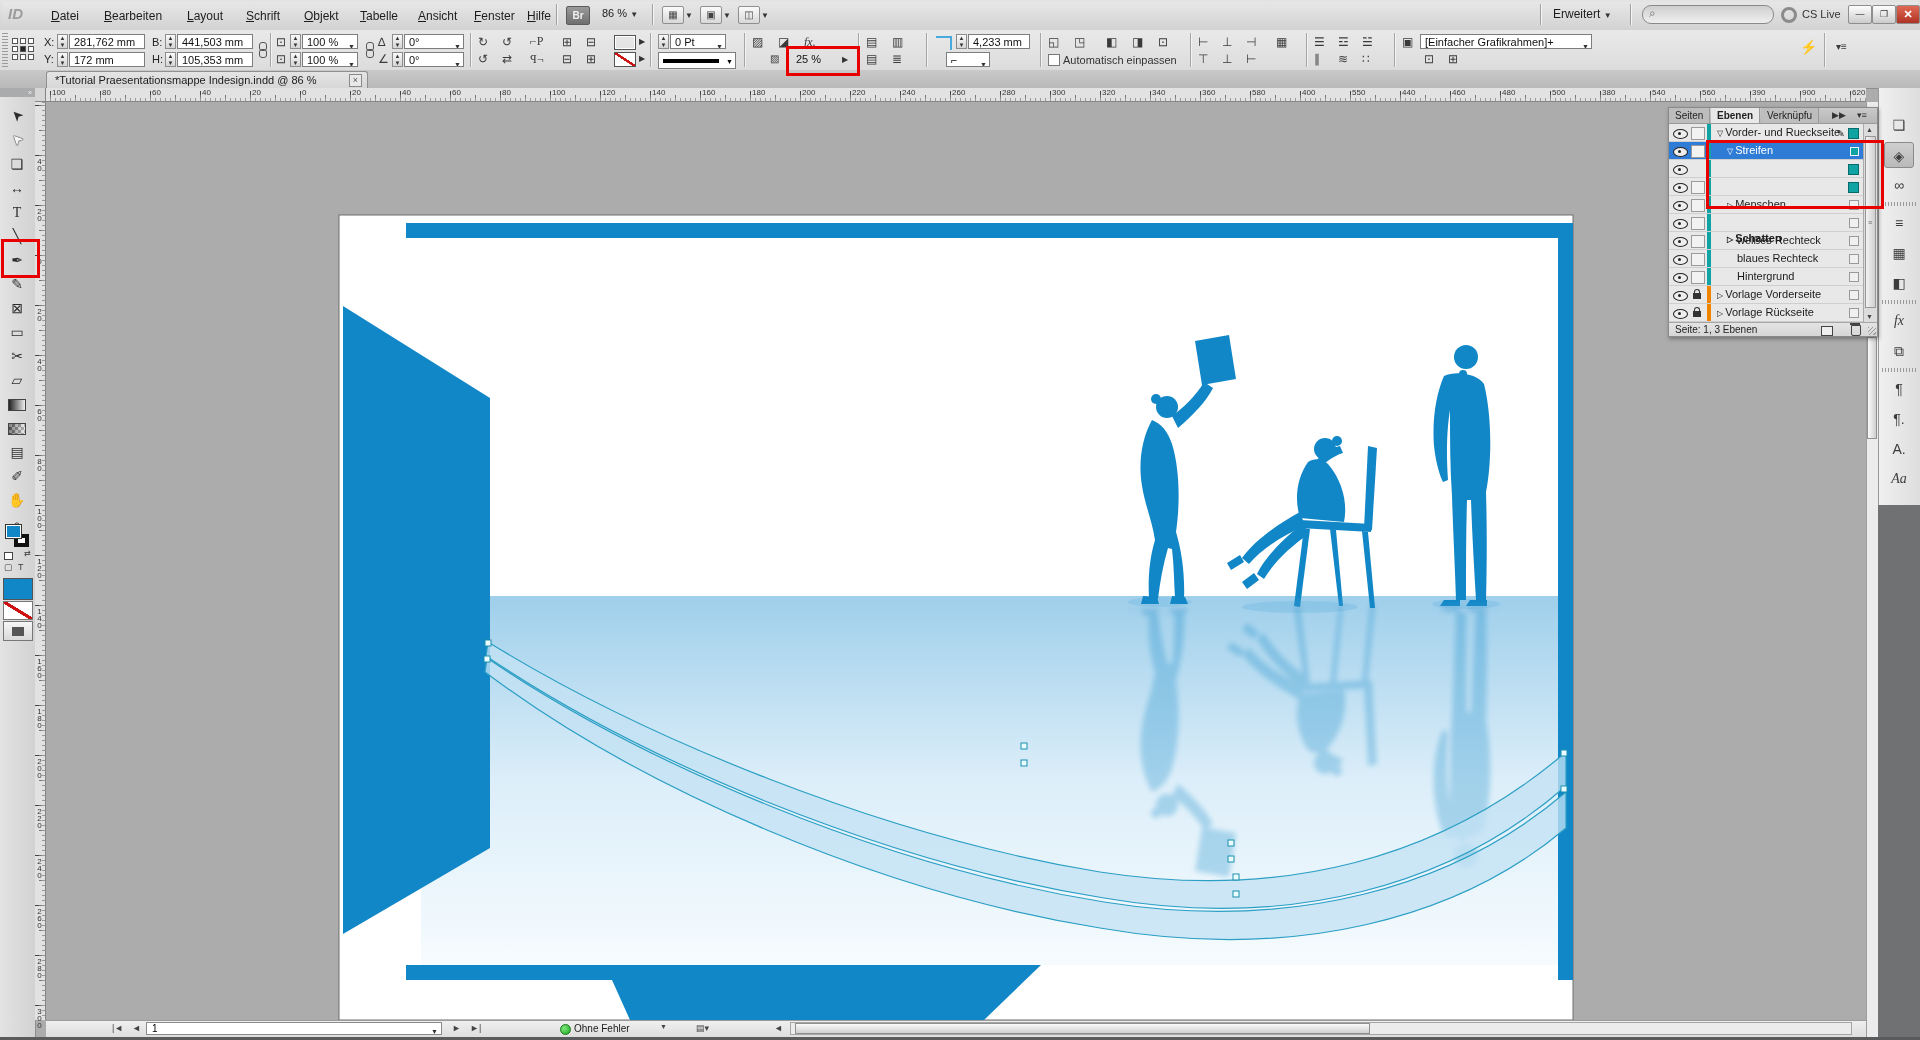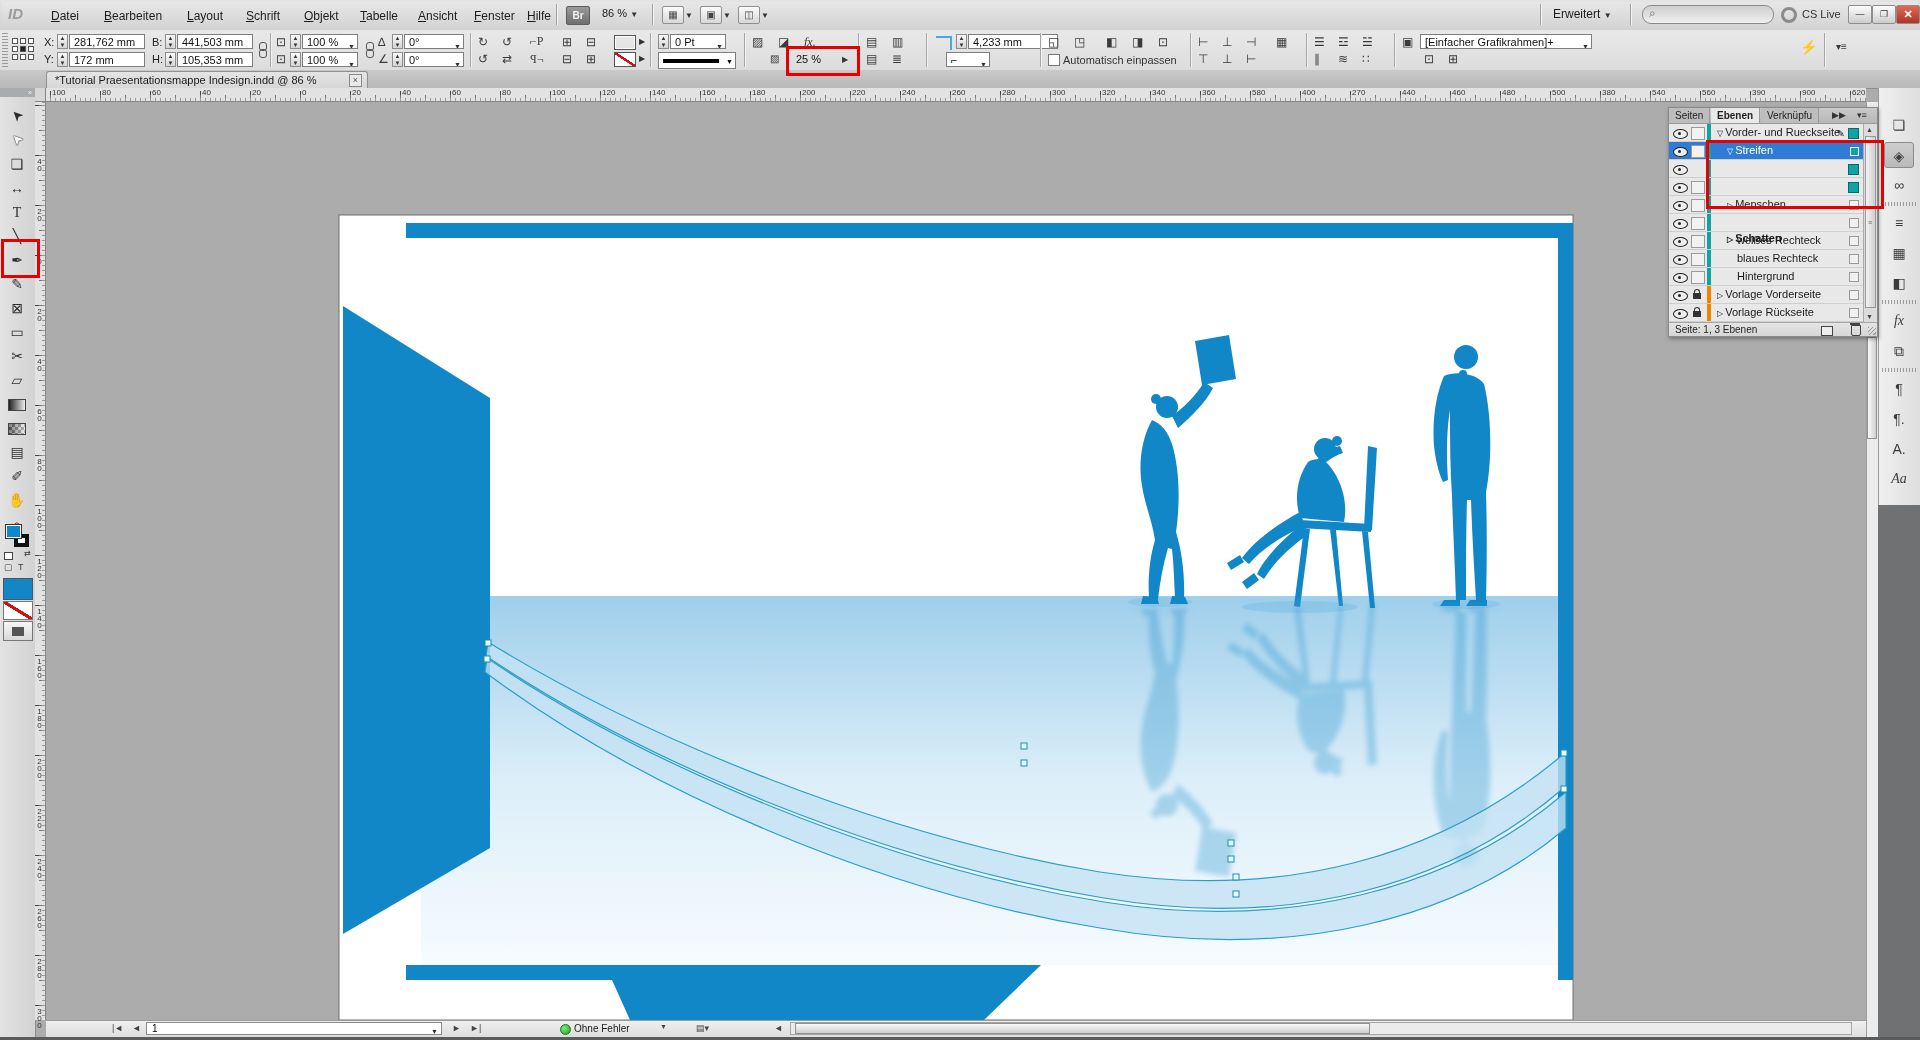--- a/index.html
+++ b/index.html
@@ -241,21 +241,21 @@
 <div class="a fld" style="left:792px;top:52px;width:50px;border:none;background:transparent;">25 %</div>
 <div class="a dd-ar" style="left:842px;top:55px;">▶</div>
 <div class="a vdiv" style="left:858px;"></div>
 <div class="a gb" style="left:866px;top:35px;">▤</div>
 <div class="a gb" style="left:892px;top:35px;">▥</div>
 <div class="a gb" style="left:866px;top:52px;">▤</div>
 <div class="a gb" style="left:892px;top:52px;">≣</div>
 <div class="a vdiv" style="left:926px;"></div>
 <div class="a corner-ic" style="left:936px;top:36px;"></div>
 <div class="a spin" style="left:956px;top:34px;">▲<br>▼</div>
-<div class="a fld" style="left:968px;top:34px;width:90px;">4,233 mm</div>
+<div class="a fld" style="left:968px;top:34px;width:62px;">4,233 mm</div>
 <div class="a fld" style="left:946px;top:52px;width:44px;">⌐<span class="dd">▼</span></div>
 <div class="a vdiv" style="left:1040px;"></div>
 <div class="a gb" style="left:1048px;top:35px;">◱</div>
 <div class="a gb" style="left:1074px;top:35px;">◳</div>
 <div class="a gb" style="left:1106px;top:35px;">◧</div>
 <div class="a gb" style="left:1132px;top:35px;">◨</div>
 <div class="a gb" style="left:1158px;top:35px;">⊡</div>
 <div class="a cb-check" style="left:1048px;top:54px;"></div>
 <div class="a cb-lbl" style="left:1063px;top:54px;color:#333;">Automatisch einpassen</div>
 <div class="a vdiv" style="left:1190px;"></div>
@@ -345,21 +345,21 @@
     <span class="a hlab" style="left: 806px;">220</span>
     <span class="a hlab" style="left: 856px;">240</span>
     <span class="a hlab" style="left: 906px;">260</span>
     <span class="a hlab" style="left: 956px;">280</span>
     <span class="a hlab" style="left: 1006px;">300</span>
     <span class="a hlab" style="left: 1056px;">320</span>
     <span class="a hlab" style="left: 1106px;">340</span>
     <span class="a hlab" style="left: 1156px;">360</span>
     <span class="a hlab" style="left: 1206px;">580</span>
     <span class="a hlab" style="left: 1256px;">400</span>
-    <span class="a hlab" style="left: 1306px;">270</span>
+    <span class="a hlab" style="left: 1306px;">550</span>
     <span class="a hlab" style="left: 1356px;">440</span>
     <span class="a hlab" style="left: 1406px;">460</span>
     <span class="a hlab" style="left: 1456px;">480</span>
     <span class="a hlab" style="left: 1506px;">500</span>
     <span class="a hlab" style="left: 1556px;">380</span>
     <span class="a hlab" style="left: 1606px;">540</span>
     <span class="a hlab" style="left: 1656px;">560</span>
     <span class="a hlab" style="left: 1706px;">390</span>
     <span class="a hlab" style="left: 1756px;">900</span>
     <span class="a hlab" style="left: 1806px;">620</span>

